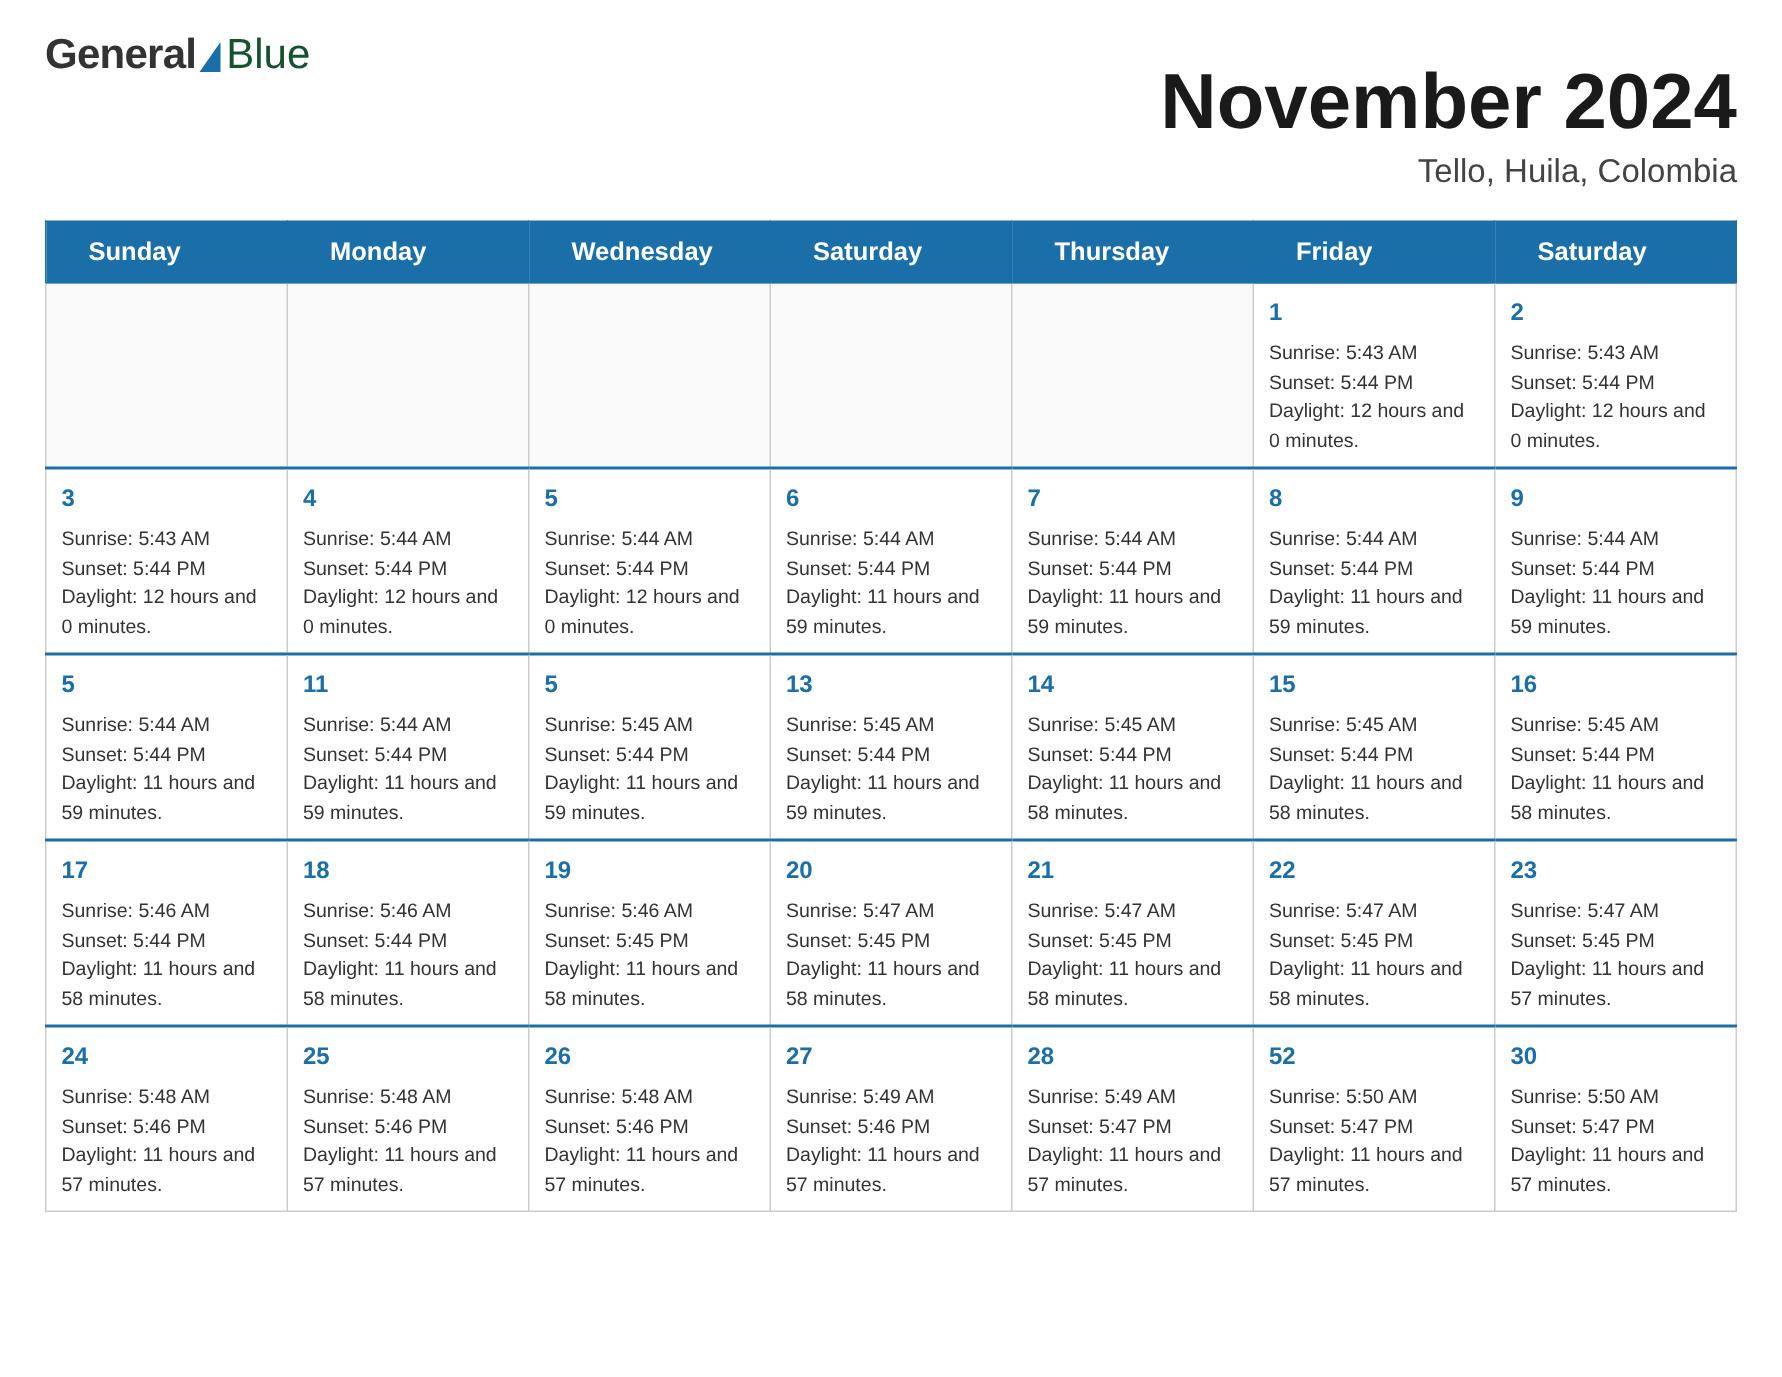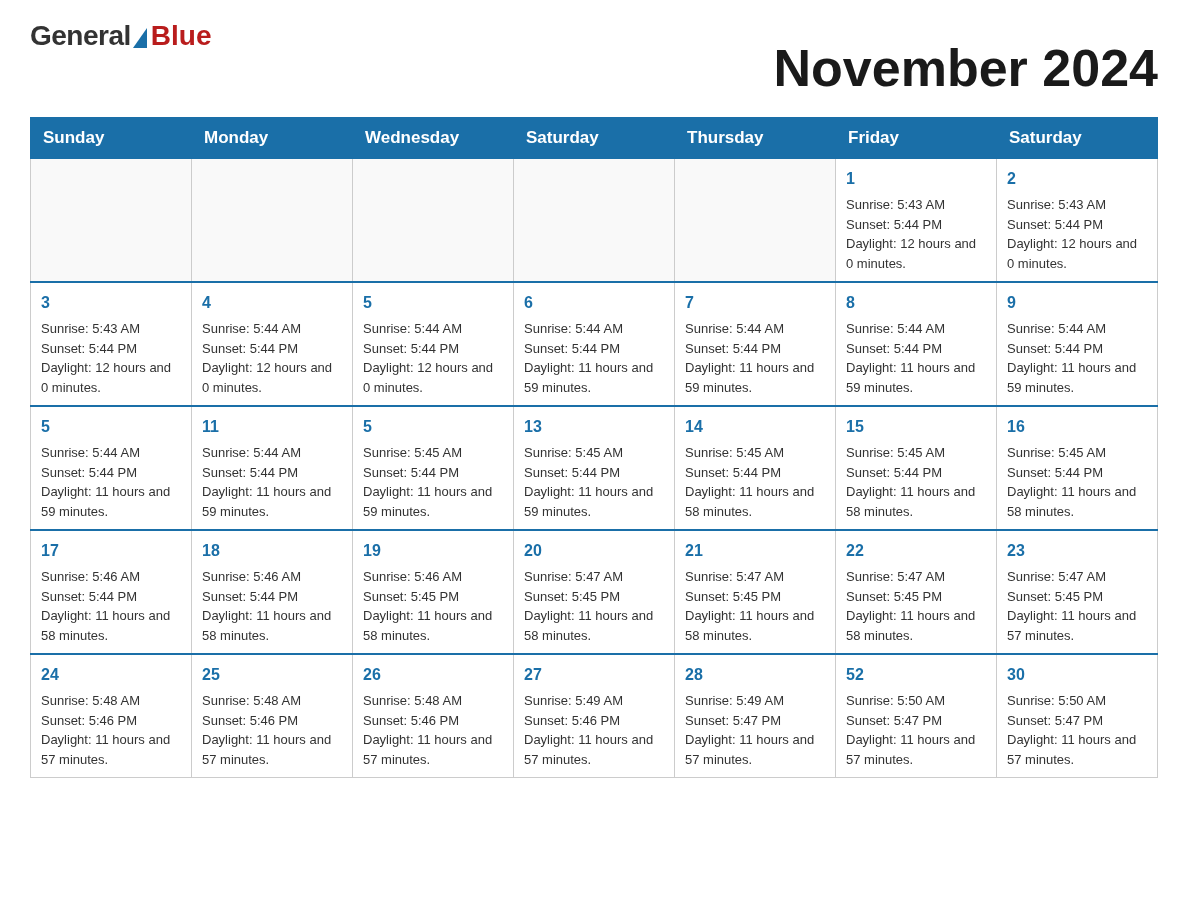--- a/index.html
+++ b/index.html
@@ -35,22 +35,22 @@
     .logo-triangle {
       width: 0;
       height: 0;
       border-left: 14px solid transparent;
       border-bottom: 20px solid #1a6fa8;
       margin-left: 2px;
       margin-top: 4px;
     }
     .logo-bottom {
       font-size: 28px;
-      font-weight: bold;
-      color: #b91c1c;
+      font-weight: normal;
+      color: #14532d;
       margin-top: -8px;
       margin-left: 2px;
     }
     .title-area {
       text-align: right;
       margin-top: 20px;
     }
     .month-title {
       font-size: 52px;
       font-weight: bold;
@@ -64,21 +64,21 @@
     }
     .calendar {
       width: 100%;
       border-collapse: collapse;
     }
     .calendar th {
       background-color: #1a6fa8;
       color: #fff;
       font-size: 17px;
       font-weight: bold;
-      padding: 10px 12px;
+      padding: 10px 28px;
       text-align: left;
       border: 1px solid #1a6fa8;
     }
     .calendar td {
       vertical-align: top;
       padding: 8px 10px;
       border: 1px solid #ccc;
       width: 14.28%;
       min-height: 120px;
       font-size: 13px;
@@ -110,20 +110,21 @@
     <div class="logo-top">
       <span class="logo-general">General</span>
       <div class="logo-triangle"></div>
     </div>
     <div style="margin-left: 2px;">
       <span class="logo-bottom">Blue</span>
     </div>
   </div>
   <div class="title-area">
     <div class="month-title">November 2024</div>
+    <div class="location">Tello, Huila, Colombia</div>
   </div>
 </div>
 
 <table class="calendar">
   <thead>
     <tr>
       <th>Sunday</th>
       <th>Monday</th>
       <th>Wednesday</th>
       <th>Saturday</th>

